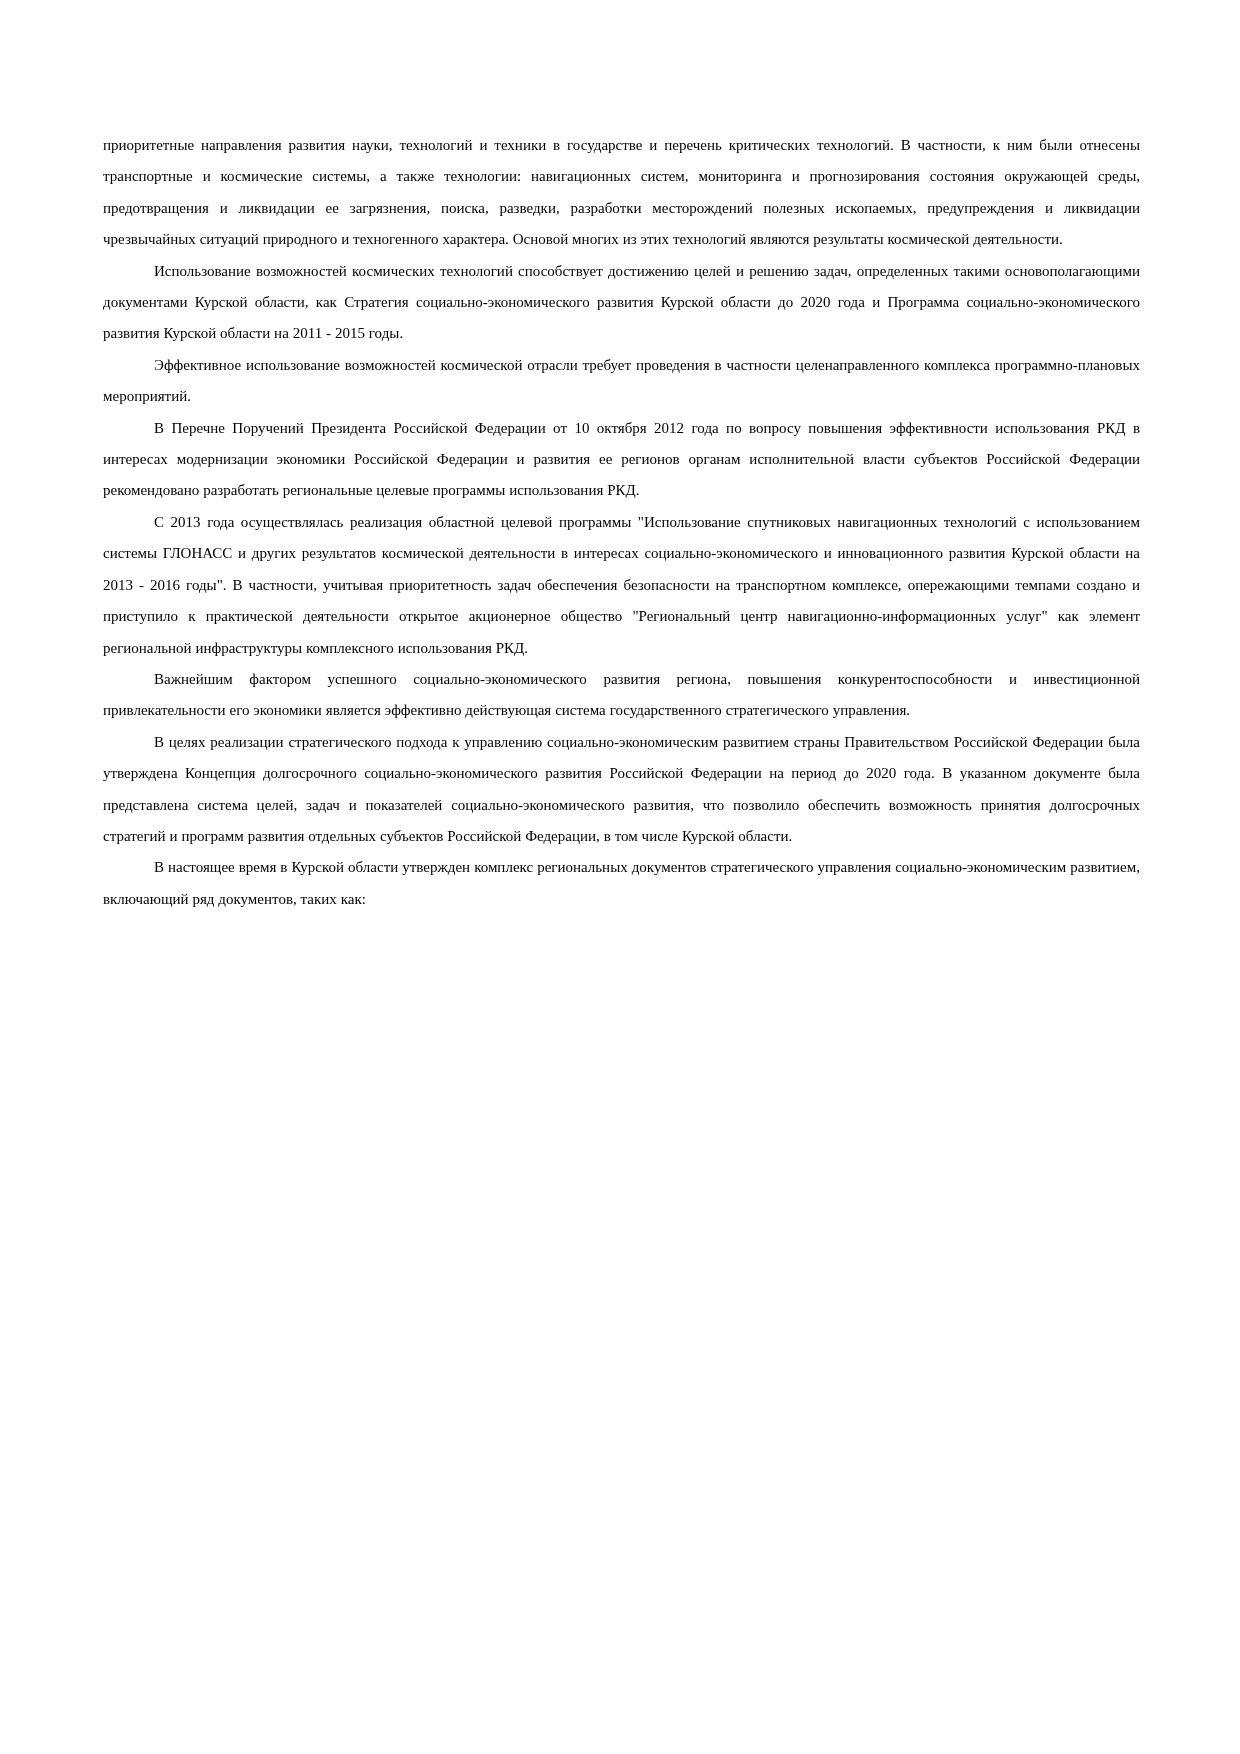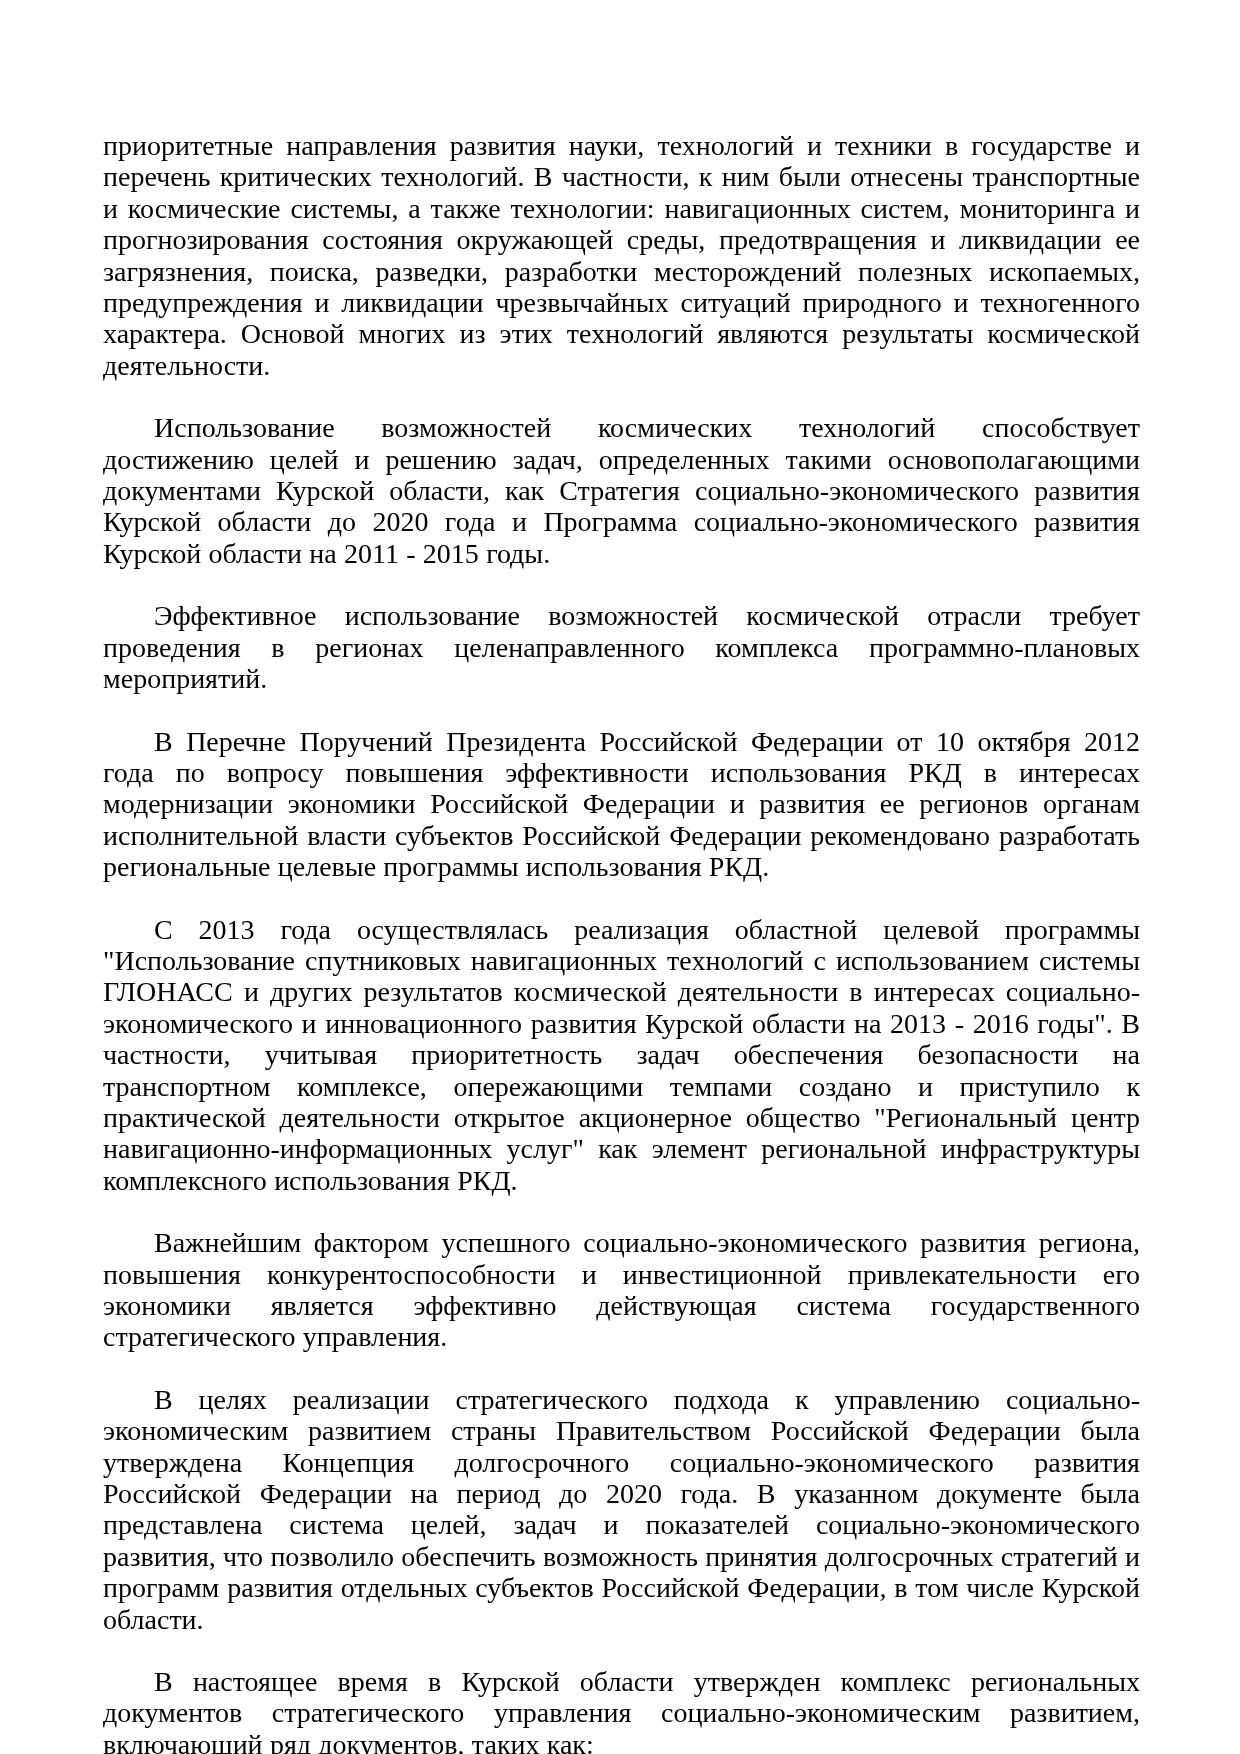--- a/index.html
+++ b/index.html
@@ -22,34 +22,33 @@
     box-sizing: border-box;
   }
   .content {
     position: absolute;
     left: 103px;
     top: 130px;
     width: 1037px;
   }
   p.para {
     margin: 0 0 0 0;
-    font-size: 28px;
+    font-size: 15px;
     line-height: 31.4px;
     text-align: justify;
     text-justify: inter-word;
     text-indent: 0;
     hyphens: none;
     -webkit-hyphens: none;
     word-spacing: 0.01em;
   }
   p.para.indent {
     text-indent: 51px;
   }
   p.para.gap {
-    margin-top: 31px;
   }
   
   p.para::after {
     content: "";
     display: inline-block;
     width: 100%;
   }
   p.para.nostretch::after {
     display: none;
   }
@@ -57,21 +56,21 @@
 </head>
 <body>
 
 <div class="page">
   <div class="content">
 
     <p class="para nostretch">приоритетные направления развития науки, технологий и техники в государстве и перечень критических технологий. В частности, к ним были отнесены транспортные и космические системы, а также технологии: навигационных систем, мониторинга и прогнозирования состояния окружающей среды, предотвращения и ликвидации ее загрязнения, поиска, разведки, разработки месторождений полезных ископаемых, предупреждения и ликвидации чрезвычайных ситуаций природного и техногенного характера. Основой многих из этих технологий являются результаты космической деятельности.</p>
 
     <p class="para indent gap nostretch">Использование возможностей космических технологий способствует достижению целей и решению задач, определенных такими основополагающими документами Курской области, как Стратегия социально-экономического развития Курской области до 2020 года и Программа социально-экономического развития Курской области на 2011 - 2015 годы.</p>
 
-    <p class="para indent gap nostretch">Эффективное использование возможностей космической отрасли требует проведения в регионах целенаправленного комплекса программно-плановых мероприятий.</p>
+    <p class="para indent gap nostretch">Эффективное использование возможностей космической отрасли требует проведения в частности целенаправленного комплекса программно-плановых мероприятий.</p>
 
     <p class="para indent gap nostretch">В Перечне Поручений Президента Российской Федерации от 10 октября 2012 года по вопросу повышения эффективности использования РКД в интересах модернизации экономики Российской Федерации и развития ее регионов органам исполнительной власти субъектов Российской Федерации рекомендовано разработать региональные целевые программы использования РКД.</p>
 
     <p class="para indent gap nostretch">С 2013 года осуществлялась реализация областной целевой программы "Использование спутниковых навигационных технологий с использованием системы ГЛОНАСС и других результатов космической деятельности в интересах социально-экономического и инновационного развития Курской области на 2013 - 2016 годы". В частности, учитывая приоритетность задач обеспечения безопасности на транспортном комплексе, опережающими темпами создано и приступило к практической деятельности открытое акционерное общество "Региональный центр навигационно-информационных услуг" как элемент региональной инфраструктуры комплексного использования РКД.</p>
 
     <p class="para indent gap nostretch">Важнейшим фактором успешного социально-экономического развития региона, повышения конкурентоспособности и инвестиционной привлекательности его экономики является эффективно действующая система государственного стратегического управления.</p>
 
     <p class="para indent gap nostretch">В целях реализации стратегического подхода к управлению социально-экономическим развитием страны Правительством Российской Федерации была утверждена Концепция долгосрочного социально-экономического развития Российской Федерации на период до 2020 года. В указанном документе была представлена система целей, задач и показателей социально-экономического развития, что позволило обеспечить возможность принятия долгосрочных стратегий и программ развития отдельных субъектов Российской Федерации, в том числе Курской области.</p>
 
     <p class="para indent gap nostretch">В настоящее время в Курской области утвержден комплекс региональных документов стратегического управления социально-экономическим развитием, включающий ряд документов, таких как:</p>

